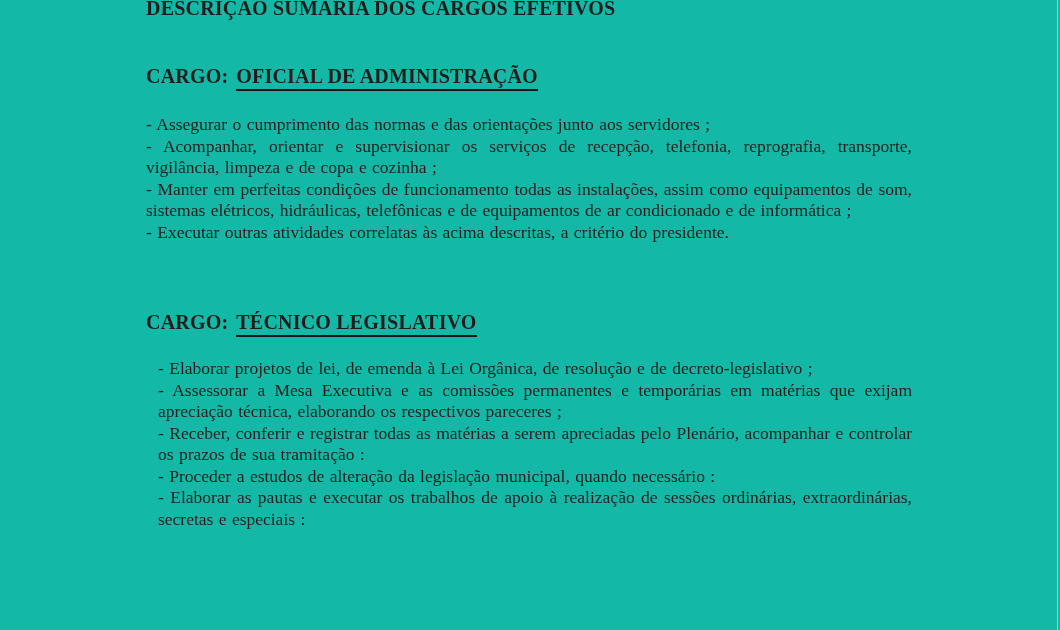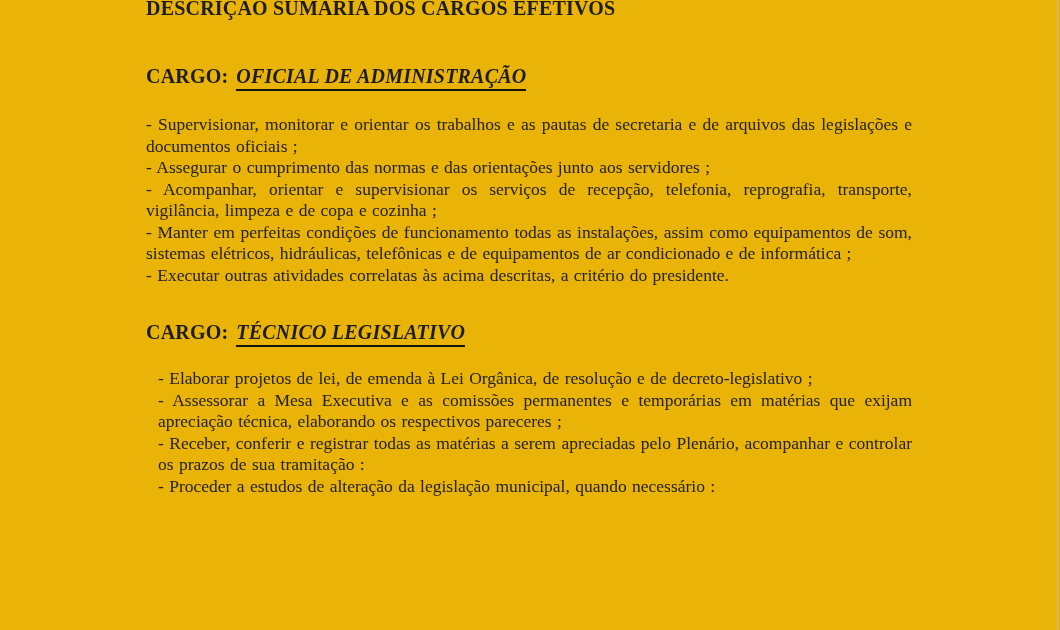--- a/index.html
+++ b/index.html
@@ -11,21 +11,21 @@
     height: 630px;
     background: #ffffff;
     font-family: "Liberation Serif", serif;
     color: #1d1d1d;
     overflow: hidden;
     position: relative;
   }
   .page {
     position: absolute;
     inset: 0;
-    background: #eab308;
+    background: #14b8a6;
   }
   .edge-line {
     position: absolute;
     top: 0;
     right: 2px;
     width: 1px;
     height: 100%;
     background: #b9b9b9;
   }
   .content {
@@ -43,26 +43,25 @@
     white-space: nowrap;
   }
   .section-heading {
     font-weight: bold;
     font-size: 20px;
     line-height: 22px;
     letter-spacing: 0.2px;
     white-space: nowrap;
   }
   .gap-h1 { margin-top: 46px; }
-  .gap-h2 { margin-top: 35px; }
+  .gap-h2 { margin-top: 68px; }
   .cargo-label { margin-right: 8px; }
   .underlined {
     border-bottom: 2px solid #161616;
     padding-bottom: 2px;
-    font-style: italic;
   }
   .duties {
     font-size: 17.5px;
     line-height: 21.5px;
     text-align: justify;
     word-spacing: 1px;
     color: #222222;
   }
   .duties-1 { margin-top: 27px; }
   .duties-2 { margin-top: 25px; margin-left: 12px; }
@@ -80,35 +79,35 @@
 
     <div class="doc-title">
       <div>DESCRIÇÃO SUMÁRIA DOS CARGOS EFETIVOS</div>
     </div>
 
     <div class="section-heading gap-h1">
       <span class="cargo-label">CARGO:</span><span class="underlined">OFICIAL DE ADMINISTRAÇÃO</span>
     </div>
 
     <div class="duties duties-1">
-      <p>- Supervisionar, monitorar e orientar os trabalhos e as pautas de secretaria e de arquivos das legislações e documentos oficiais ;</p>
       <p>- Assegurar o cumprimento das normas e das orientações junto aos servidores ;</p>
       <p>- Acompanhar, orientar e supervisionar os serviços de recepção, telefonia, reprografia, transporte, vigilância, limpeza e de copa e cozinha ;</p>
       <p>- Manter em perfeitas condições de funcionamento todas as instalações, assim como equipamentos de som, sistemas elétricos, hidráulicas, telefônicas e de equipamentos de ar condicionado e de informática ;</p>
       <p>- Executar outras atividades correlatas às acima descritas, a critério do presidente.</p>
     </div>
 
     <div class="section-heading gap-h2">
       <span class="cargo-label">CARGO:</span><span class="underlined">TÉCNICO LEGISLATIVO</span>
     </div>
 
     <div class="duties duties-2">
       <p>- Elaborar projetos de lei, de emenda à Lei Orgânica, de resolução e de decreto-legislativo ;</p>
       <p>- Assessorar a Mesa Executiva e as comissões permanentes e temporárias em matérias que exijam apreciação técnica, elaborando os respectivos pareceres ;</p>
       <p>- Receber, conferir e registrar todas as matérias a serem apreciadas pelo Plenário, acompanhar e controlar os prazos de sua tramitação :</p>
       <p>- Proceder a estudos de alteração da legislação municipal, quando necessário :</p>
+      <p>- Elaborar as pautas e executar os trabalhos de apoio à realização de sessões ordinárias, extraordinárias, secretas e especiais :</p>
     </div>
 
   </div>
 
   <div class="edge-line"></div>
 
 </div>
 
 </body></html>

